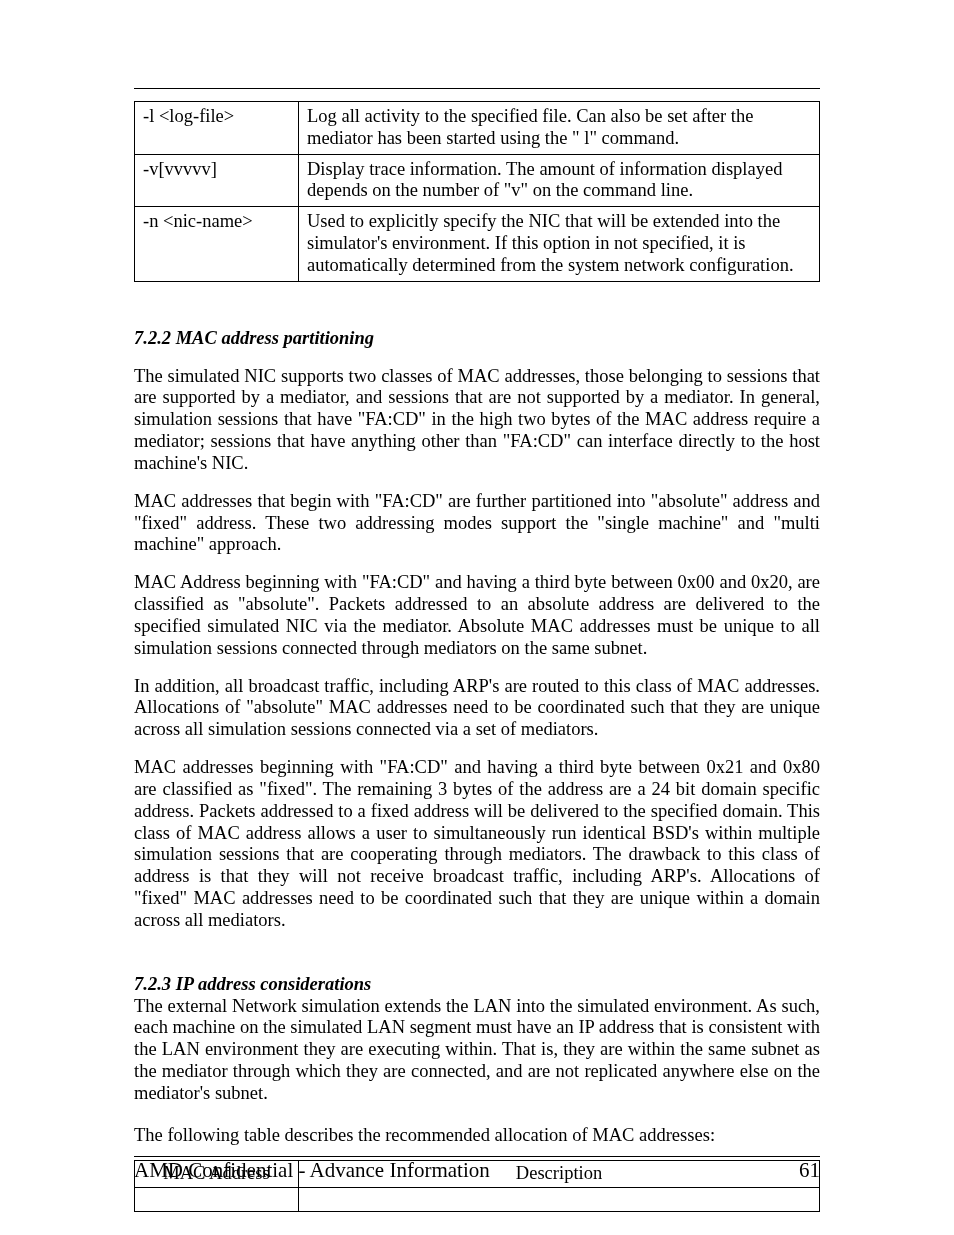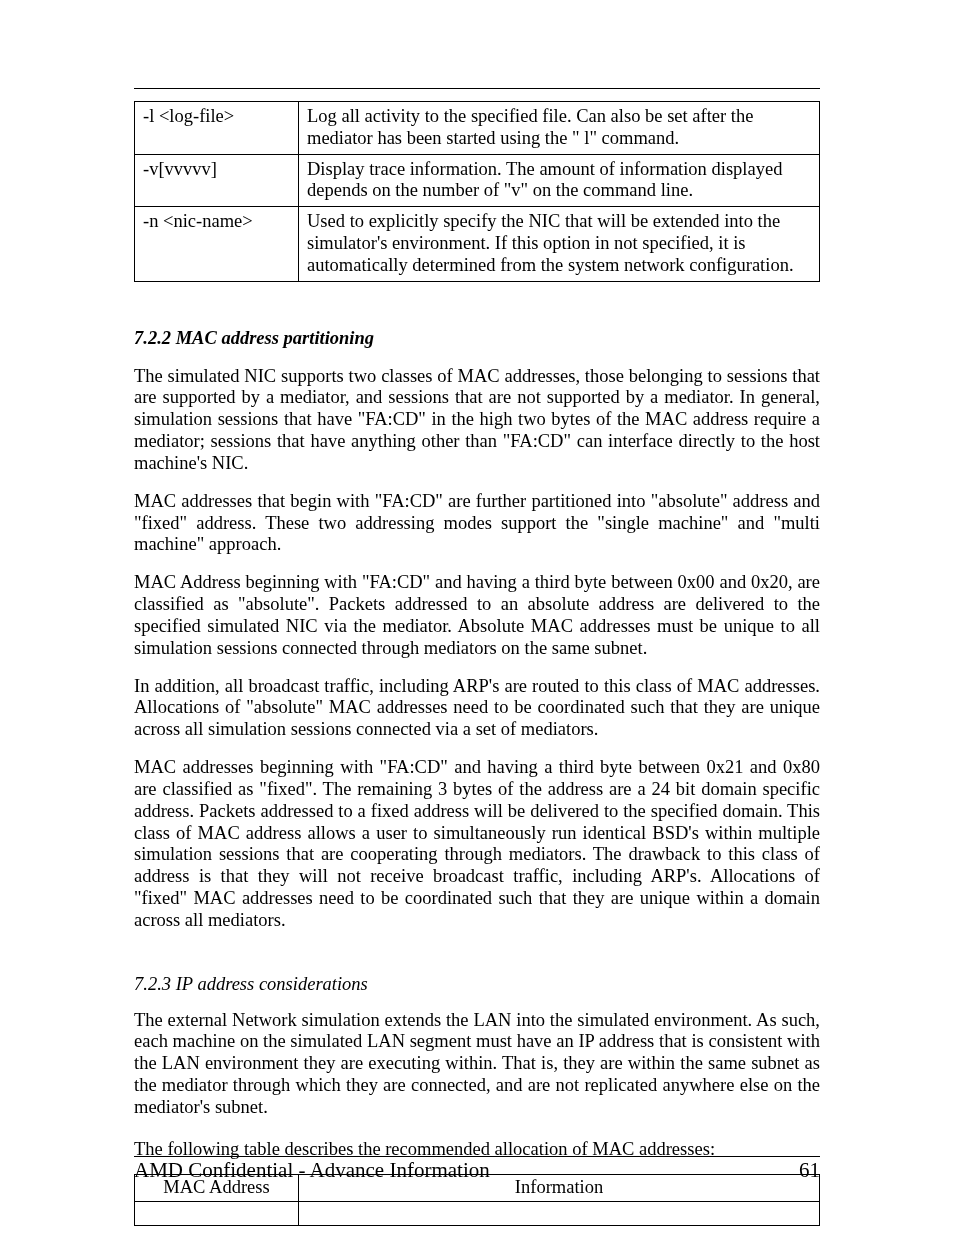--- a/index.html
+++ b/index.html
@@ -34,23 +34,22 @@
     text-align: justify;
   }
   .sec-head {
     font-style: italic;
     font-weight: bold;
     margin-top: 42px;
     margin-bottom: 16px;
   }
   .sub-head {
     font-style: italic;
-    font-weight: normal;
+    font-weight: bold;
     margin-top: 42px;
-    margin-bottom: 14px;
   }
   .sub-para { margin-bottom: 16px; }
   table.macs {
     width: 100%;
     border-collapse: collapse;
   }
   table.macs td {
     border: 1px solid #000;
     height: 24px;
     padding: 2px 6px;
@@ -104,21 +103,21 @@
 <div class="para sub-para">MAC addresses beginning with "FA:CD" and having a third byte between 0x21 and 0x80 are classified as "fixed". The remaining 3 bytes of the address are a 24 bit domain specific address. Packets addressed to a fixed address will be delivered to the specified domain. This class of MAC address allows a user to simultaneously run identical BSD's within multiple simulation sessions that are cooperating through mediators. The drawback to this class of address is that they will not receive broadcast traffic, including ARP's. Allocations of "fixed" MAC addresses need to be coordinated such that they are unique within a domain across all mediators.</div>
 
 <div class="sub-head">7.2.3 IP address considerations</div>
 <div class="para sub-para">The external Network simulation extends the LAN into the simulated environment. As such, each machine on the simulated LAN segment must have an IP address that is consistent with the LAN environment they are executing within. That is, they are within the same subnet as the mediator through which they are connected, and are not replicated anywhere else on the mediator's subnet.</div>
 <div class="para" style="margin-bottom:14px;margin-top:20px;">The following table describes the recommended allocation of MAC addresses:</div>
 
 <table class="macs">
   <tbody>
       <tr>
     <td class="c1">MAC Address</td>
-    <td>Information</td>
+    <td>Description</td>
   </tr>
   <tr>
     <td class="c1"></td>
     <td></td>
   </tr>
 </tbody>
   </table>
 
 <div class="footer-line"></div>
 <div class="footer-text">

